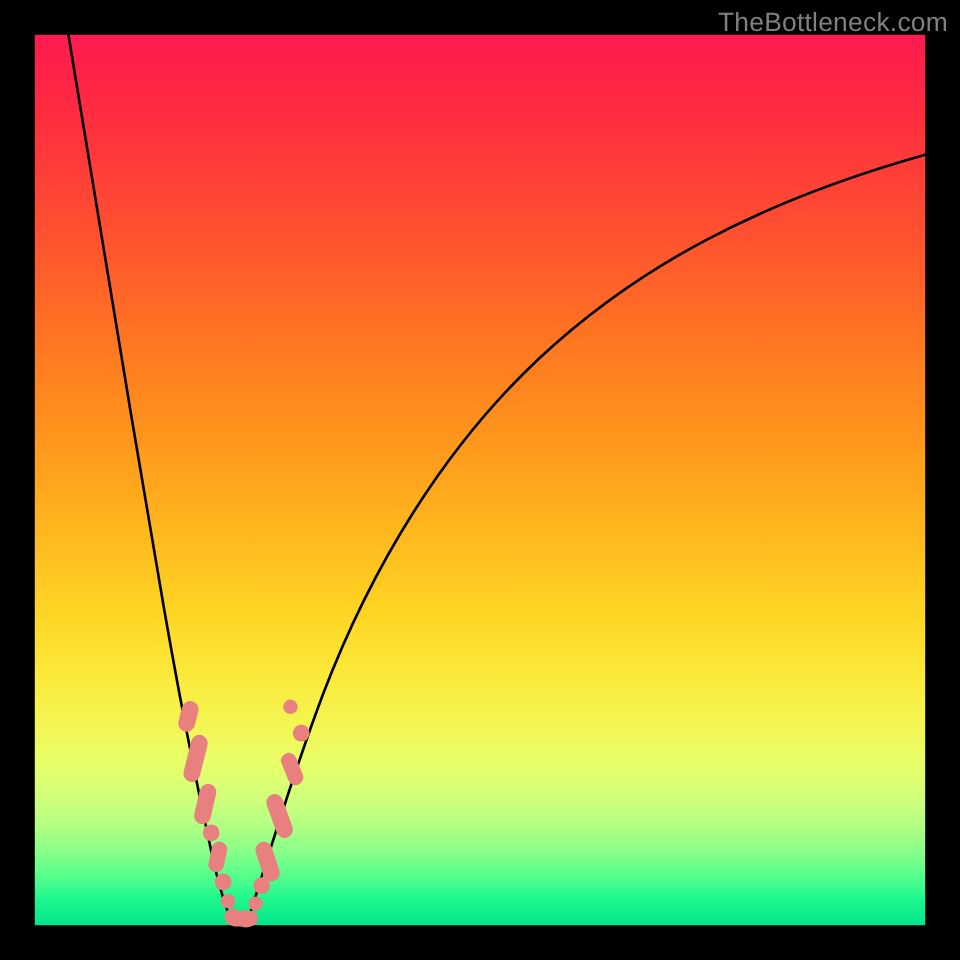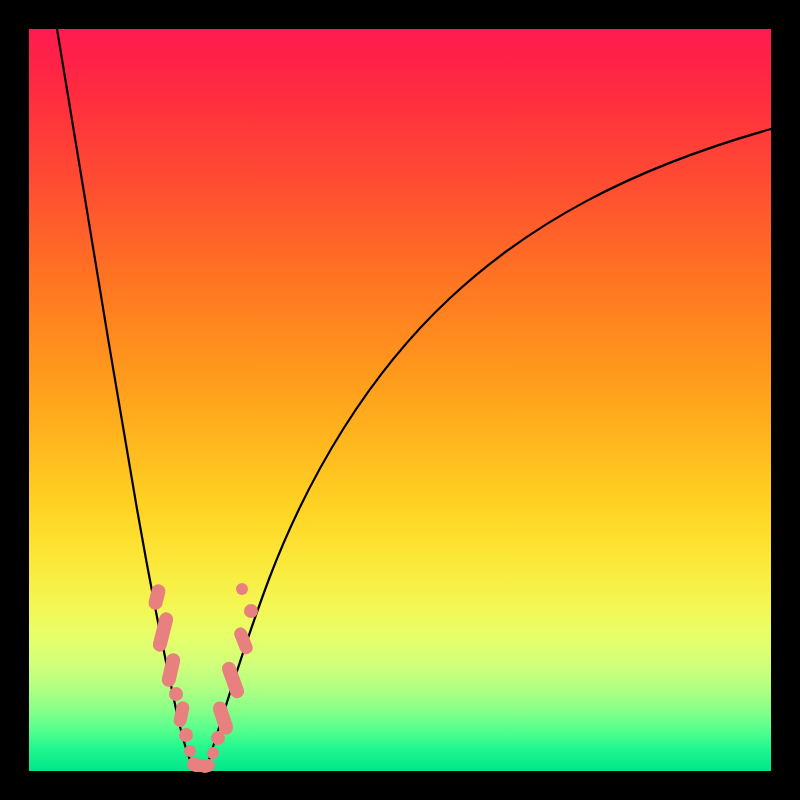--- a/index.html
+++ b/index.html
@@ -110,13 +110,14 @@
       <circle class="dot" cx="189" cy="709" r="7"></circle>
       <rect class="pill" x="187" y="672" width="14" height="34" rx="7" transform="rotate(-18 194 689)"></rect>
       <rect class="pill" x="197" y="632" width="14" height="38" rx="7" transform="rotate(-20 204 651)"></rect>
       <rect class="pill" x="208" y="598" width="13" height="28" rx="6.5" transform="rotate(-22 214 612)"></rect>
       <circle class="dot" cx="222" cy="582" r="7"></circle>
       <circle class="dot" cx="213" cy="560" r="6"></circle>
     </svg>
 
   </div>
 
+  <div class="watermark">TheBottleneck.com</div>
 </div>
 
 </body></html>

